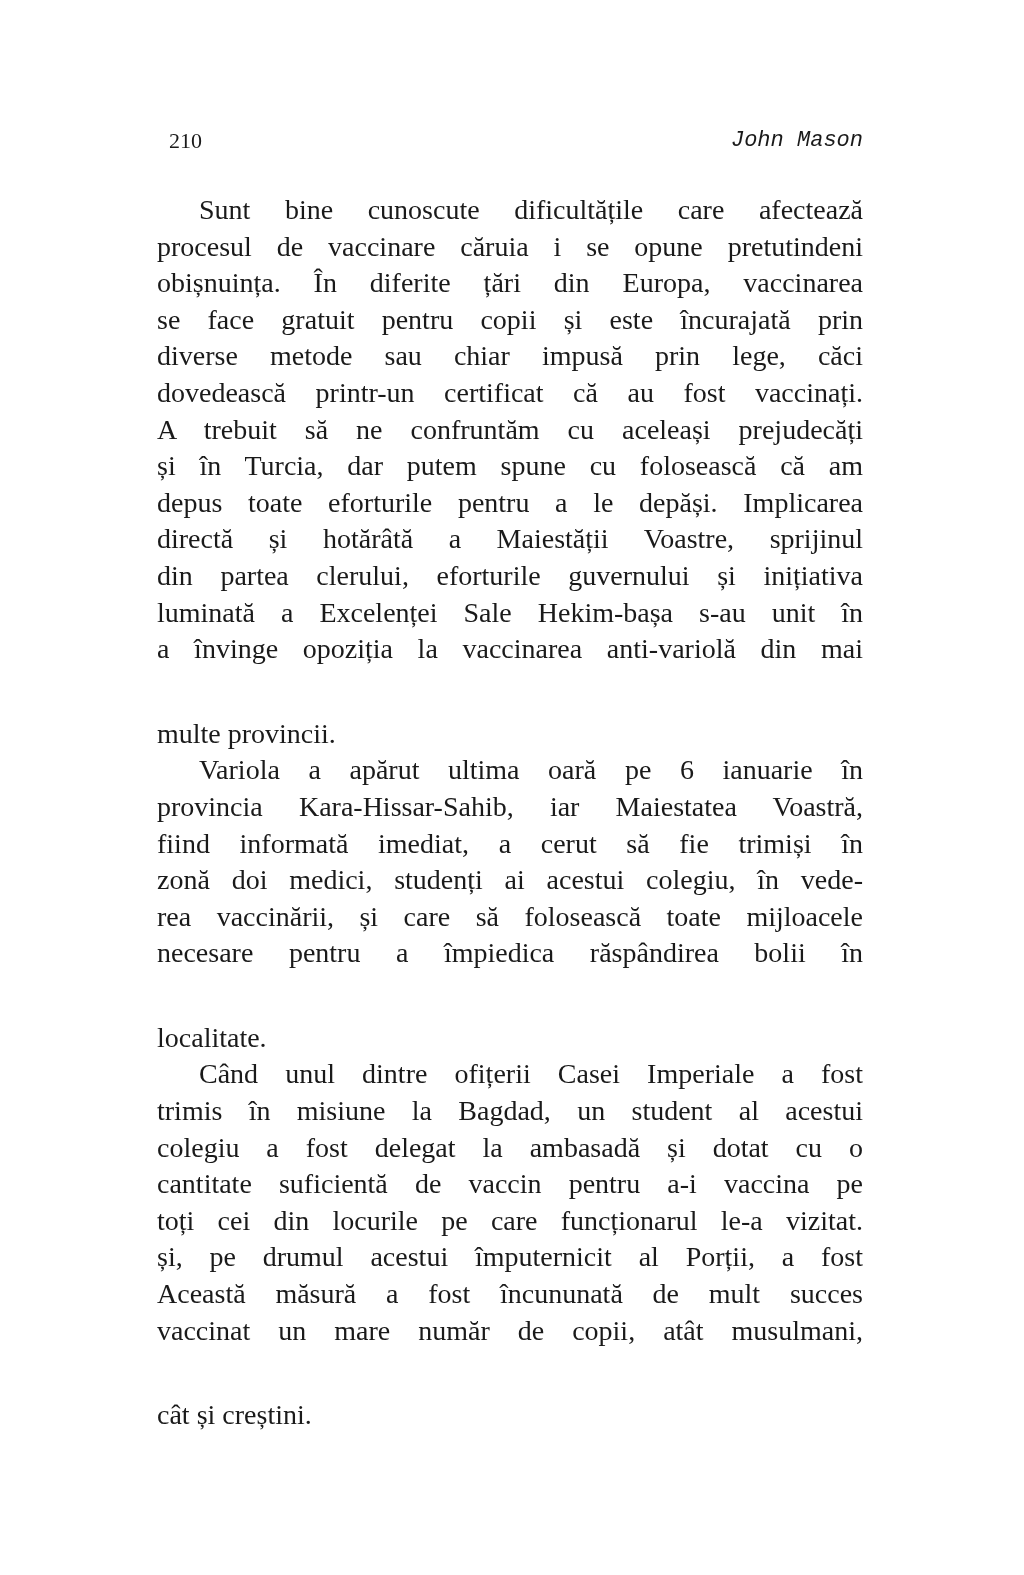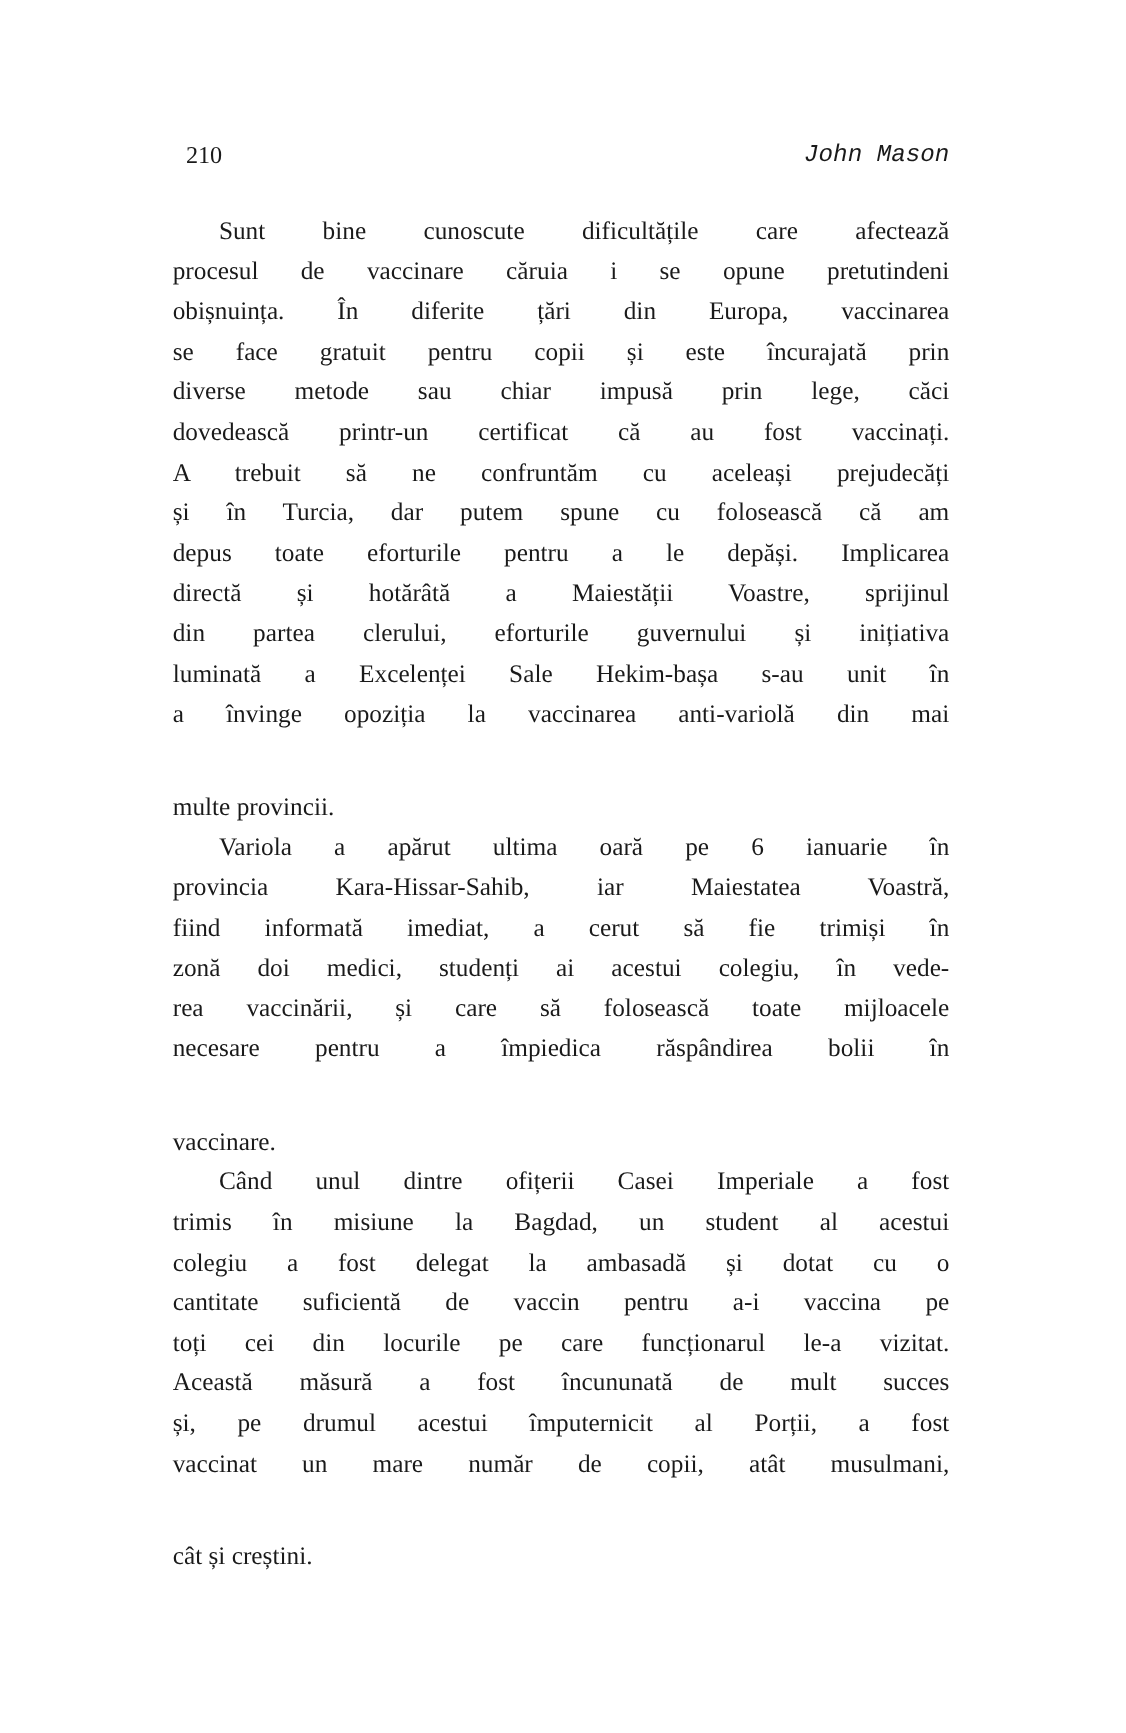--- a/index.html
+++ b/index.html
@@ -24,21 +24,21 @@
       font-size: 22px;
       line-height: 34px;
     }
     .page-number { position: absolute; left: 12px; top: 0; }
     .author { position: absolute; right: 0; top: 0; font-style: italic; font-family: Liberation Mono, monospace; }
     .body-text {
       position: absolute;
       top: 68px;
       left: 0;
       width: 706px;
-      font-size: 23px;
+      font-size: 28px;
       line-height: 36.6px;
     }
     .line {
       display: block;
       height: 36.6px;
       white-space: nowrap;
       text-align: justify;
       text-align-last: justify;
       overflow: visible;
     }
@@ -71,27 +71,27 @@
       <span class="line">a învinge opoziția la vaccinarea anti-variolă din mai</span>
       <span class="line last">multe provincii.</span>
     </div>
     <div class="paragraph">
       <span class="line indent">Variola a apărut ultima oară pe 6 ianuarie în</span>
       <span class="line">provincia Kara-Hissar-Sahib, iar Maiestatea Voastră,</span>
       <span class="line">fiind informată imediat, a cerut să fie trimiși în</span>
       <span class="line">zonă doi medici, studenți ai acestui colegiu, în vede-</span>
       <span class="line">rea vaccinării, și care să folosească toate mijloacele</span>
       <span class="line">necesare pentru a împiedica răspândirea bolii în</span>
-      <span class="line last">vaccinare.</span>
+      <span class="line last">localitate.</span>
     </div>
     <div class="paragraph">
       <span class="line indent">Când unul dintre ofițerii Casei Imperiale a fost</span>
       <span class="line">trimis în misiune la Bagdad, un student al acestui</span>
       <span class="line">colegiu a fost delegat la ambasadă și dotat cu o</span>
       <span class="line">cantitate suficientă de vaccin pentru a-i vaccina pe</span>
       <span class="line">toți cei din locurile pe care funcționarul le-a vizitat.</span>
+      <span class="line">și, pe drumul acestui împuternicit al Porții, a fost</span>
       <span class="line">Această măsură a fost încununată de mult succes</span>
-      <span class="line">și, pe drumul acestui împuternicit al Porții, a fost</span>
       <span class="line">vaccinat un mare număr de copii, atât musulmani,</span>
       <span class="line last">cât și creștini.</span>
     </div>
   </div>
 </div>
 
 </body></html>

